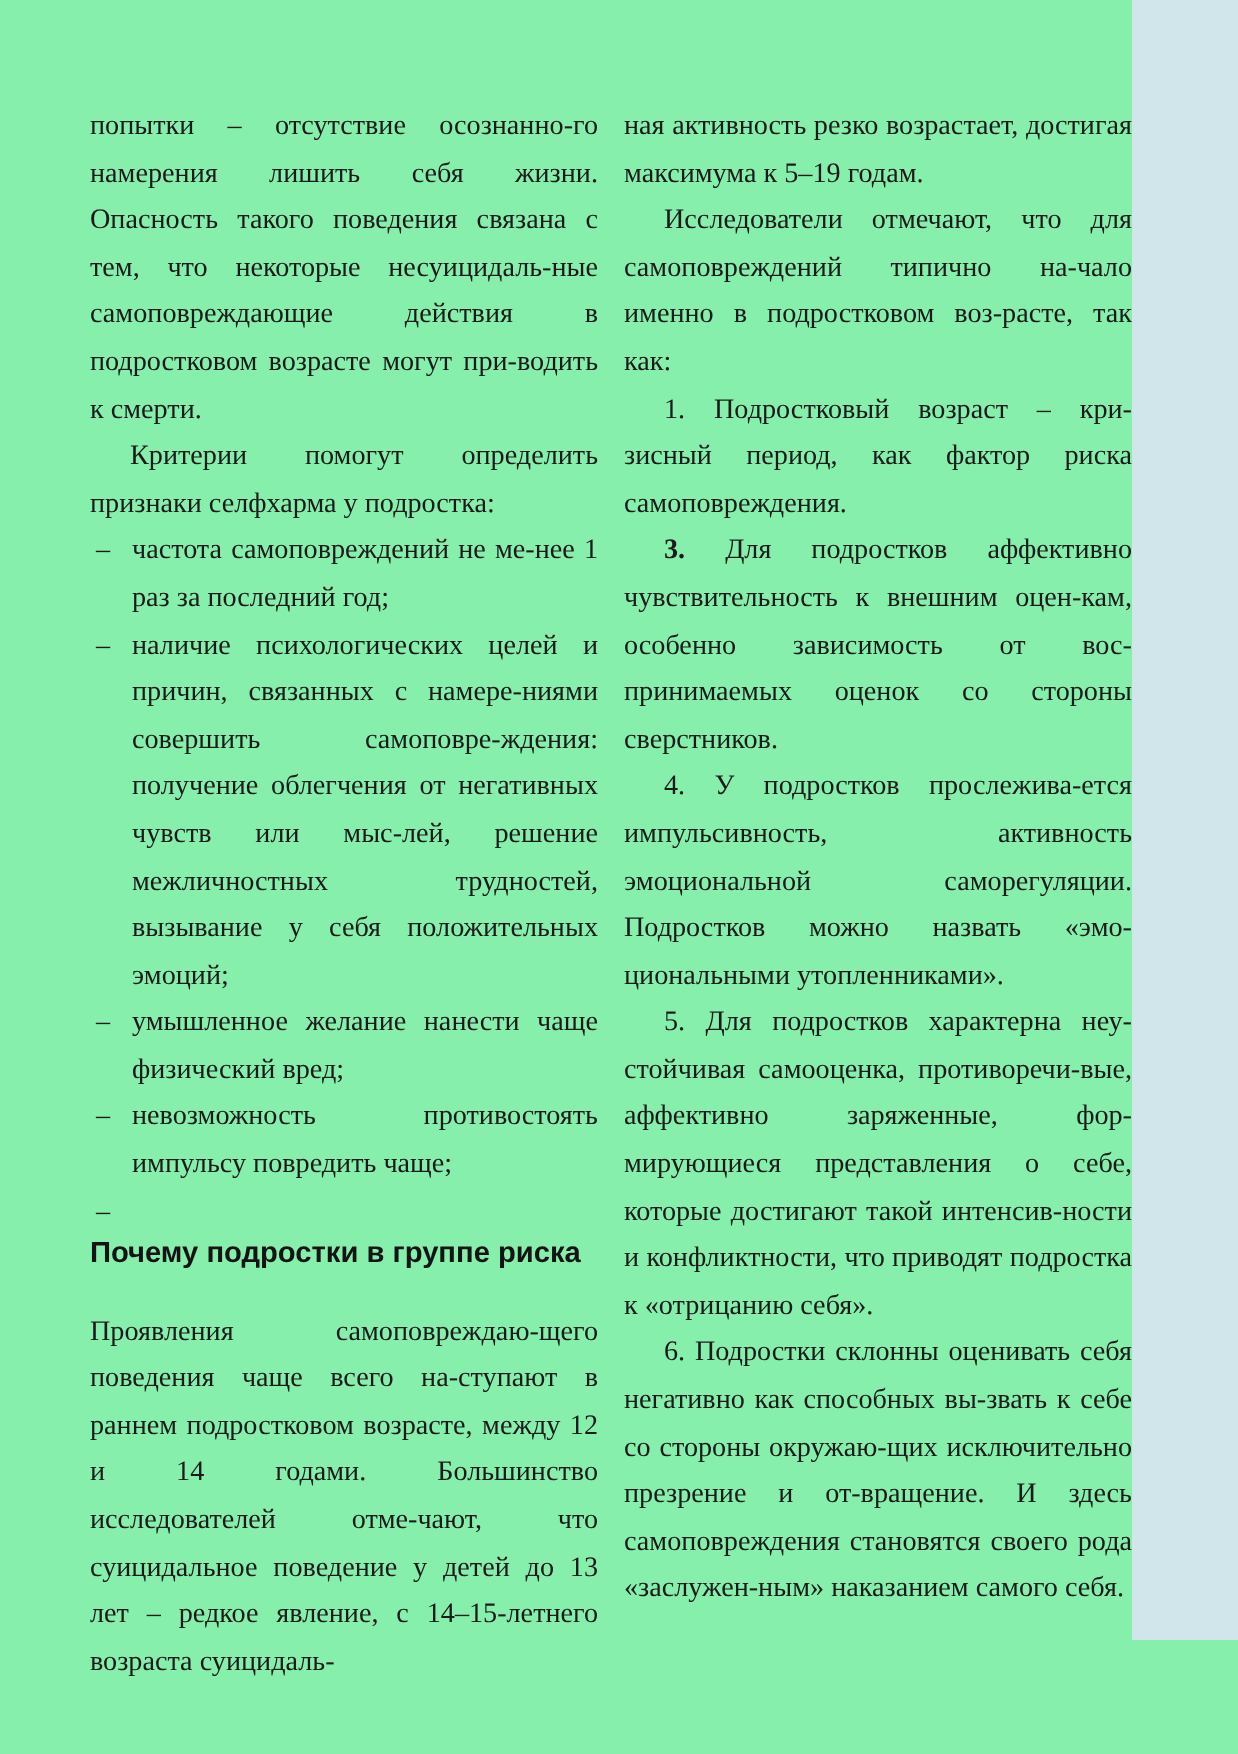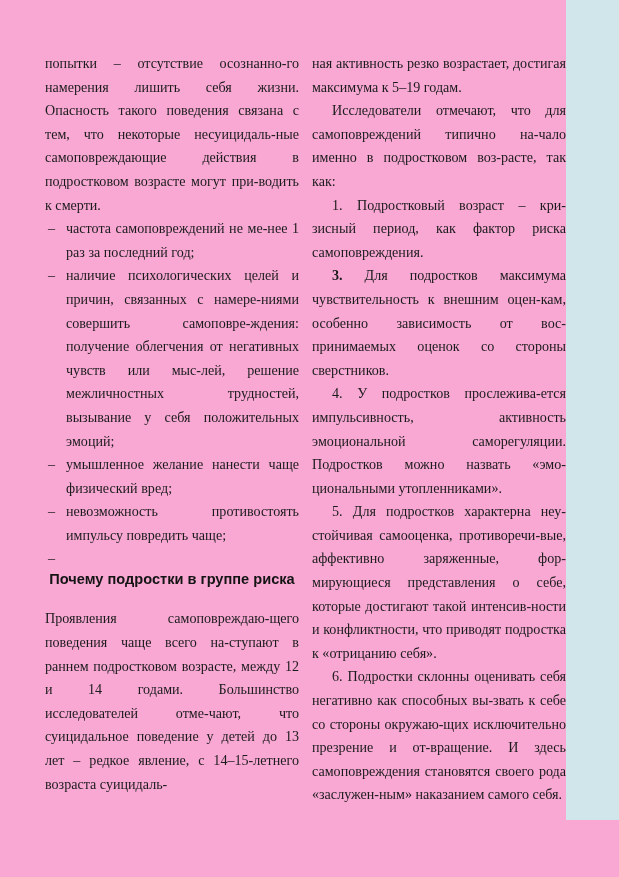--- a/index.html
+++ b/index.html
@@ -4,21 +4,21 @@
 <style>
   html, body {
     margin: 0;
     padding: 0;
     background: #ffffff;
   }
   .page {
     position: relative;
     width: 619px;
     height: 877px;
-    background: #f9a8d4;
+    background: #86efac;
     overflow: hidden;
     font-family: "Liberation Serif", "DejaVu Serif", serif;
     color: #1b1b1b;
   }
   .edge-band {
     position: absolute;
     top: 0;
     left: 566px;
     width: 53px;
     height: 820px;
@@ -76,38 +76,39 @@
     top: 0;
   }
   h2.section-heading {
     margin: 0;
     padding: 0;
     font-family: "Liberation Sans", "DejaVu Sans", sans-serif;
     font-weight: bold;
     font-size: 14.6px;
     line-height: 22px;
     color: #141414;
-    text-align: center;
+    text-align: left;
   }
   .sp-heading-before { height: 21px; }
   .sp-heading-after  { height: 17px; }
 </style>
 </head>
 <body>
 
 <div class="page">
 
   <div class="edge-band"></div>
 
   <div class="columns">
 
     <div class="col">
 
       <p class="noindent">попытки – отсутствие осознанно-го намерения лишить себя жизни. Опасность такого поведения связана с тем, что некоторые несуицидаль-ные самоповреждающие действия в подростковом возрасте могут при-водить к смерти.</p>
 
+      <p class="indent">Критерии помогут определить признаки селфхарма у подростка:</p>
 
       <ul class="dash-list">
         <li>
           <span class="dash">–</span>
           <span>частота самоповреждений не ме-нее 1 раз за последний год;</span>
         </li>
         <li>
           <span class="dash">–</span>
           <span>наличие психологических целей и причин, связанных с намере-ниями совершить самоповре-ждения: получение облегчения от негативных чувств или мыс-лей, решение межличностных трудностей, вызывание у себя положительных эмоций;</span>
         </li>
@@ -136,21 +137,21 @@
 
     <div class="col">
 
       <p class="noindent">ная активность резко возрастает, достигая максимума к 5–19 годам.</p>
 
       <p class="indent">Исследователи отмечают, что для самоповреждений типично на-чало именно в подростковом воз-расте, так как:</p>
 
       <p class="indent"><span>1.</span> <span>Подростковый возраст – кри-зисный период, как фактор риска самоповреждения.</span></p>
 
 
-      <p class="indent"><span class="bold-num">3.</span> <span>Для подростков максимума чувствительность к внешним оцен-кам, особенно зависимость от вос-принимаемых оценок со стороны сверстников.</span></p>
+      <p class="indent"><span class="bold-num">3.</span> <span>Для подростков аффективно чувствительность к внешним оцен-кам, особенно зависимость от вос-принимаемых оценок со стороны сверстников.</span></p>
 
       <p class="indent"><span>4.</span> <span>У подростков прослежива-ется импульсивность, активность эмоциональной саморегуляции. Подростков можно назвать «эмо-циональными утопленниками».</span></p>
 
       <p class="indent"><span>5.</span> <span>Для подростков характерна неу-стойчивая самооценка, противоречи-вые, аффективно заряженные, фор-мирующиеся представления о себе, которые достигают такой интенсив-ности и конфликтности, что приводят подростка к «отрицанию себя».</span></p>
 
       <p class="indent"><span>6.</span> <span>Подростки склонны оценивать себя негативно как способных вы-звать к себе со стороны окружаю-щих исключительно презрение и от-вращение. И здесь самоповреждения становятся своего рода «заслужен-ным» наказанием самого себя.</span></p>
 
     </div>
 
   </div>

